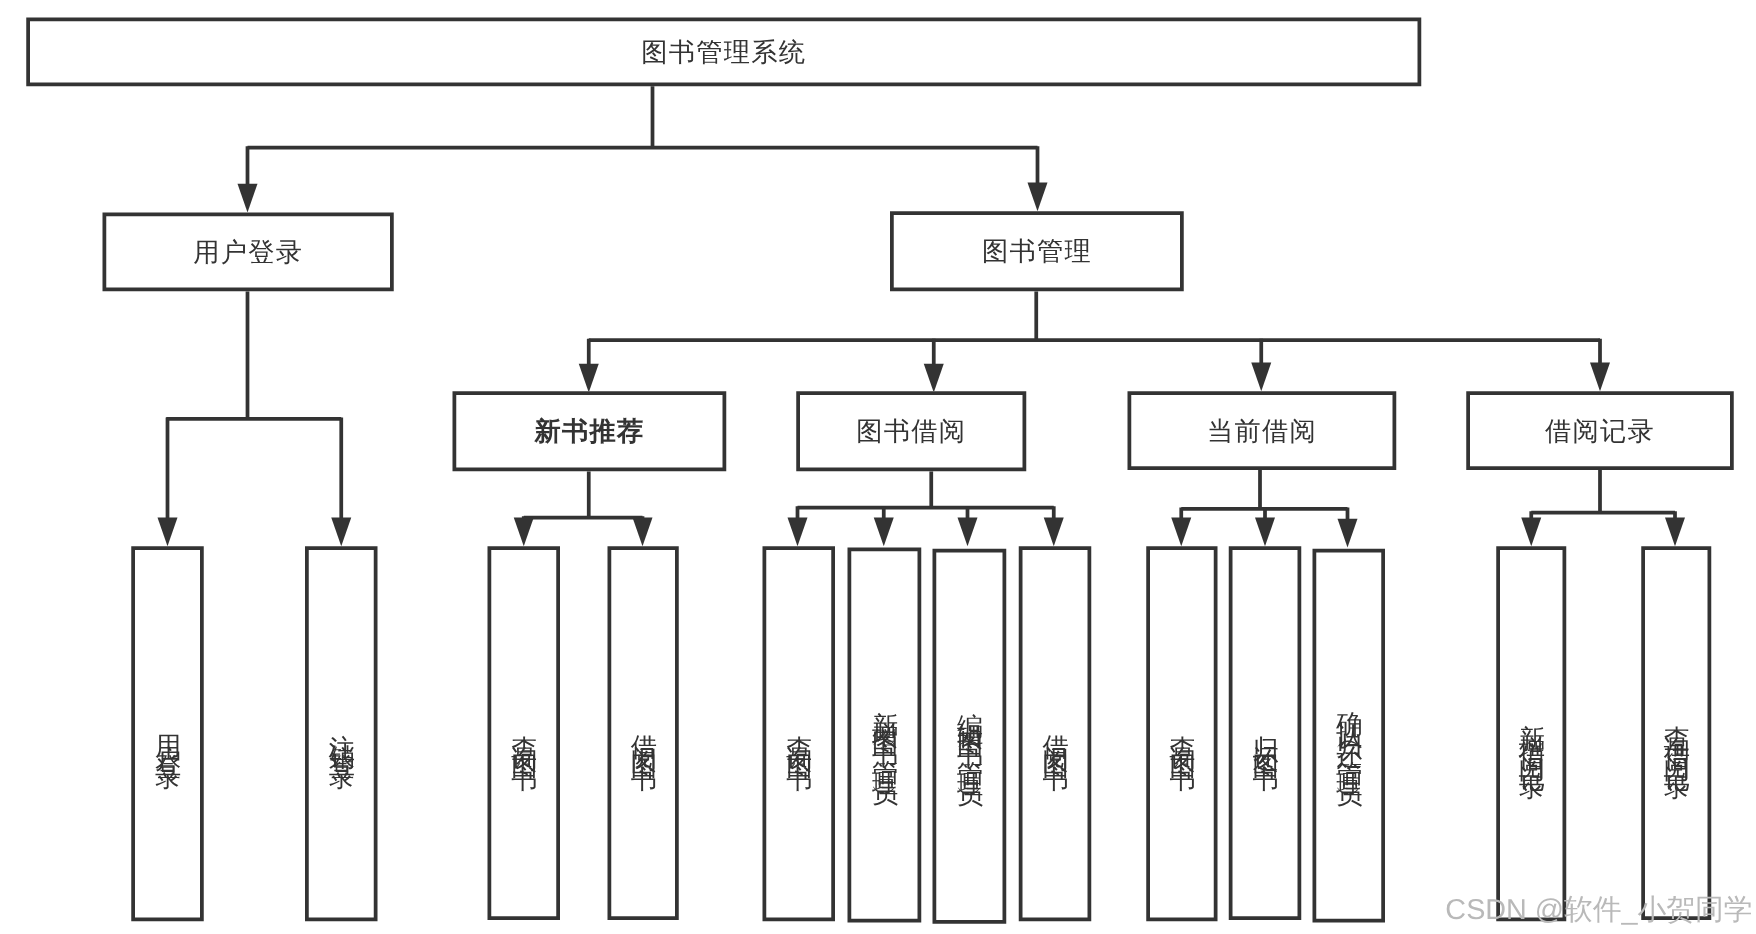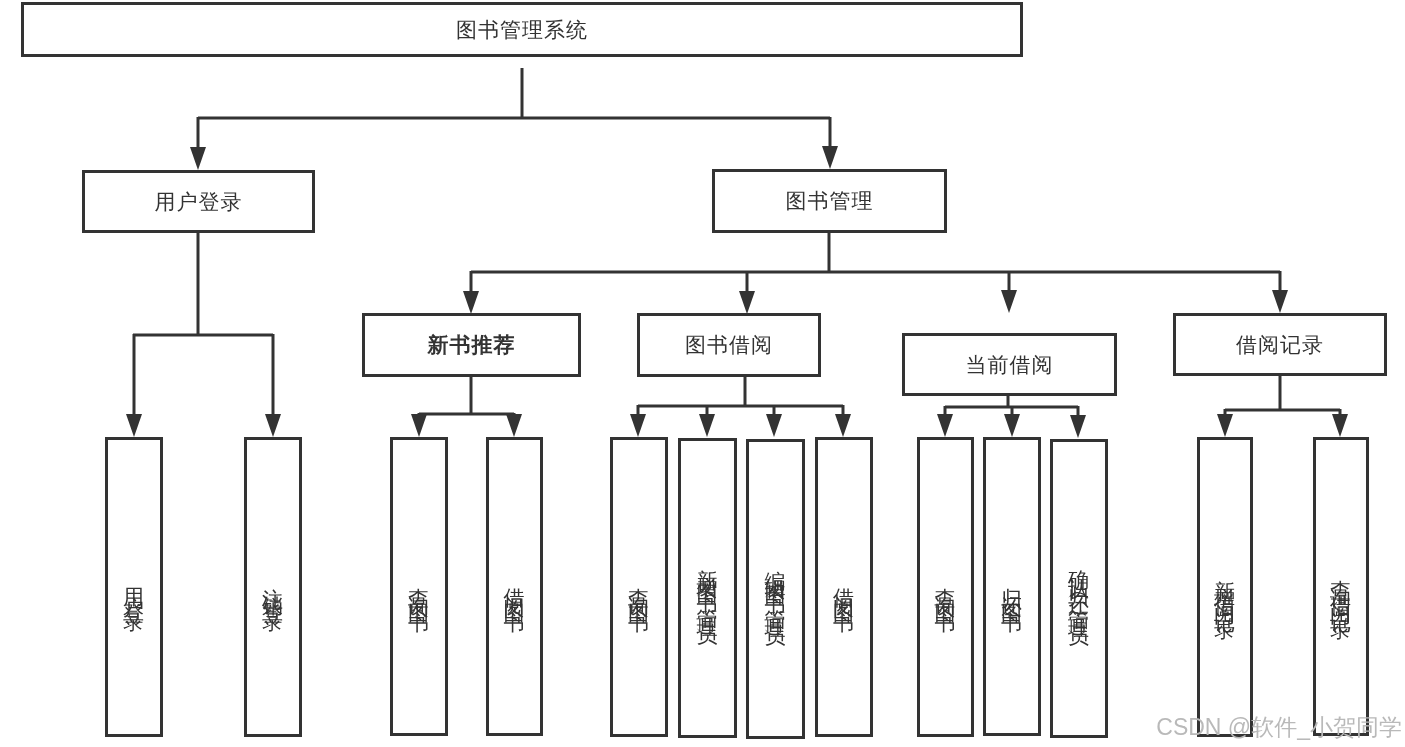--- a/index.html
+++ b/index.html
@@ -124,38 +124,38 @@
     <g>
       <line x1="1280" y1="376" x2="1280" y2="410"></line>
       <line x1="1225" y1="410" x2="1340" y2="410"></line>
       <line x1="1225" y1="409" x2="1225" y2="420"></line>
       <polygon points="1225,437 1217,414 1233,414"></polygon>
       <line x1="1340" y1="409" x2="1340" y2="420"></line>
       <polygon points="1340,437 1332,414 1348,414"></polygon>
     </g>
   </svg>
 
-  <div class="node" style="left:21px;top:2px;width:1002px;height:55px;">
+  <div class="node" style="left:21px;top:14px;width:1116px;height:55px;">
     <span>图书管理系统</span>
   </div>
 
   <div class="node" style="left:82px;top:170px;width:233px;height:63px;">
     <span>用户登录</span>
   </div>
   <div class="node" style="left:712px;top:169px;width:235px;height:64px;">
     <span>图书管理</span>
   </div>
 
   <div class="node" style="left:362px;top:313px;width:219px;height:64px;font-weight:bold;">
     <span>新书推荐</span>
   </div>
   <div class="node" style="left:637px;top:313px;width:184px;height:64px;font-family:Liberation Mono, monospace;">
     <span>图书借阅</span>
   </div>
-  <div class="node" style="left:902px;top:313px;width:215px;height:63px;margin-top:20px;">
+  <div class="node" style="left:902px;top:313px;width:215px;height:63px;">
     <span>当前借阅</span>
   </div>
   <div class="node" style="left:1173px;top:313px;width:214px;height:63px;">
     <span>借阅记录</span>
   </div>
 
   <div class="node vbox" style="left:105px;top:437px;width:58px;height:300px;">
     <span class="vtext">用户登录</span>
   </div>
   <div class="node vbox" style="left:244px;top:437px;width:58px;height:300px;">

